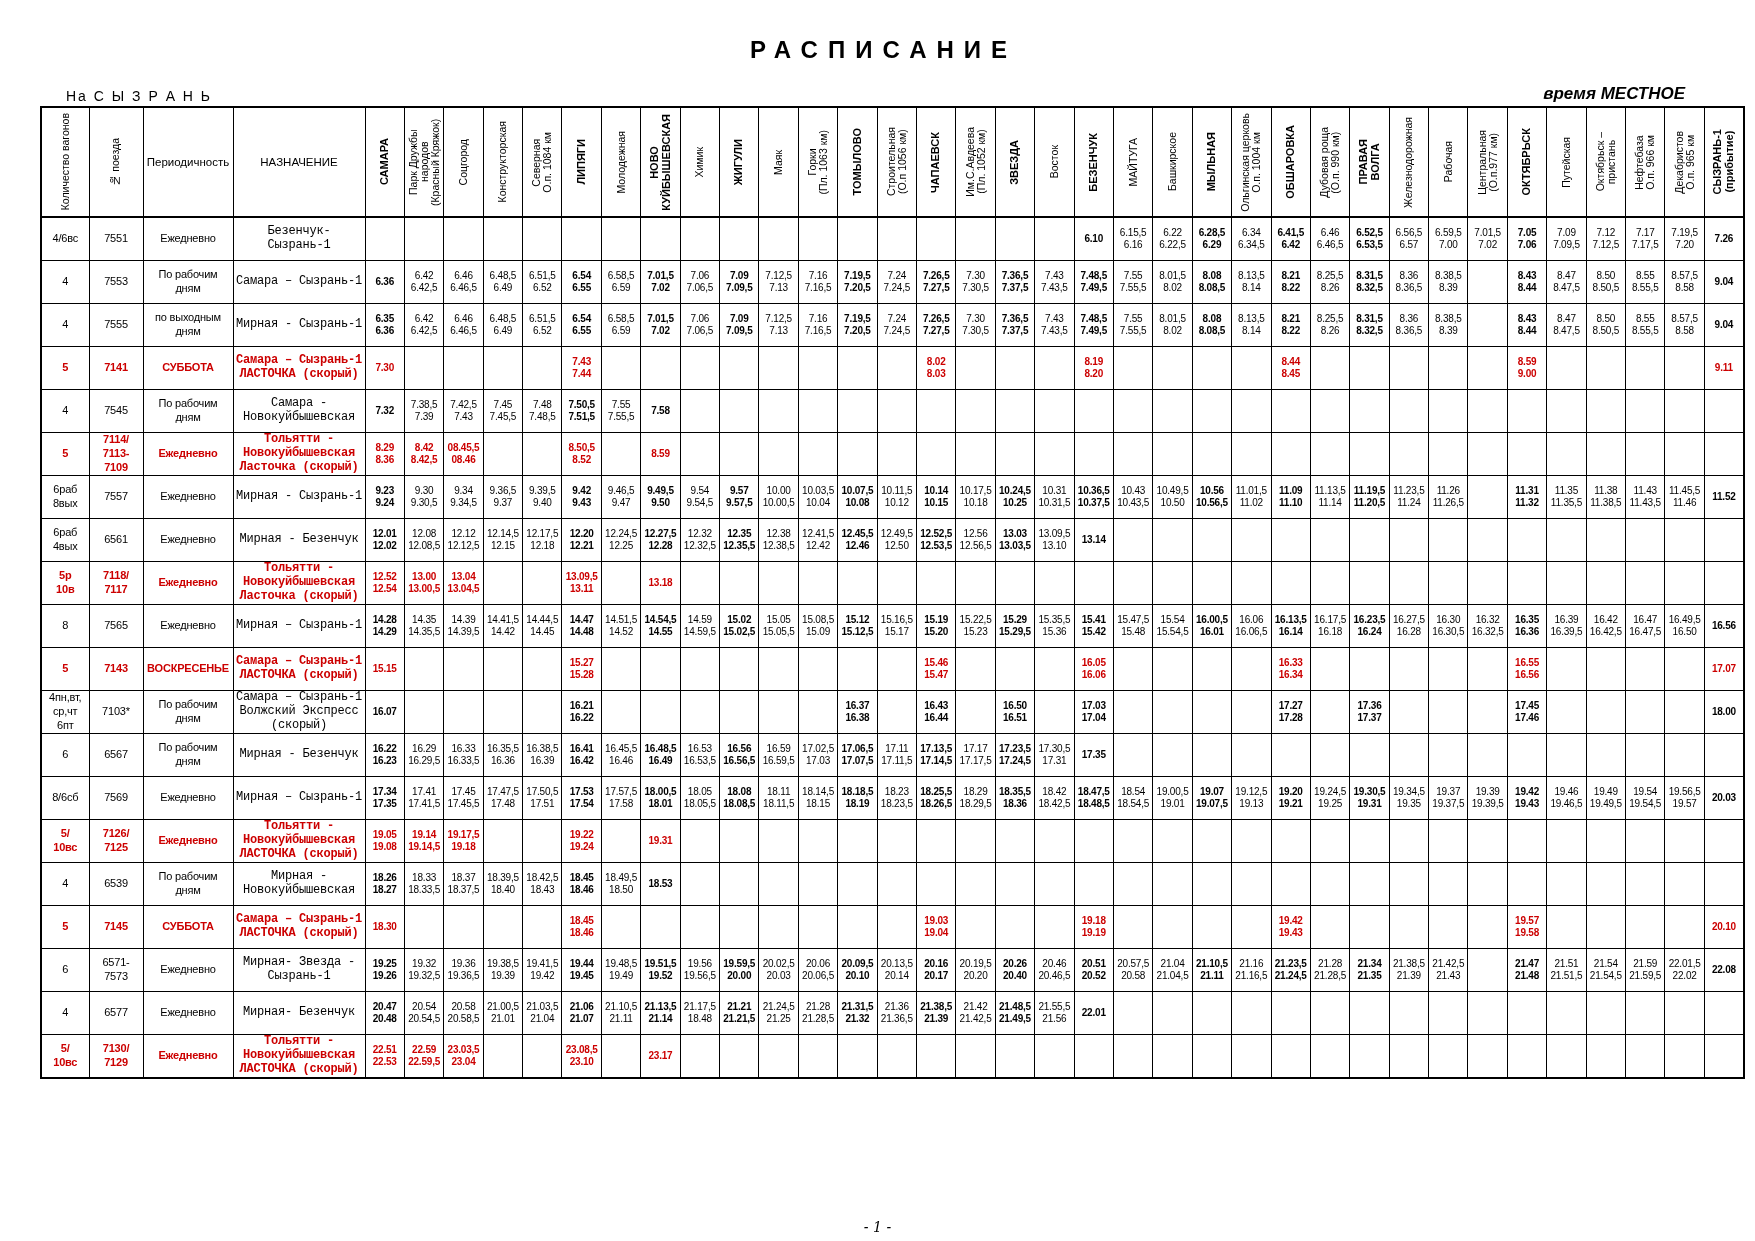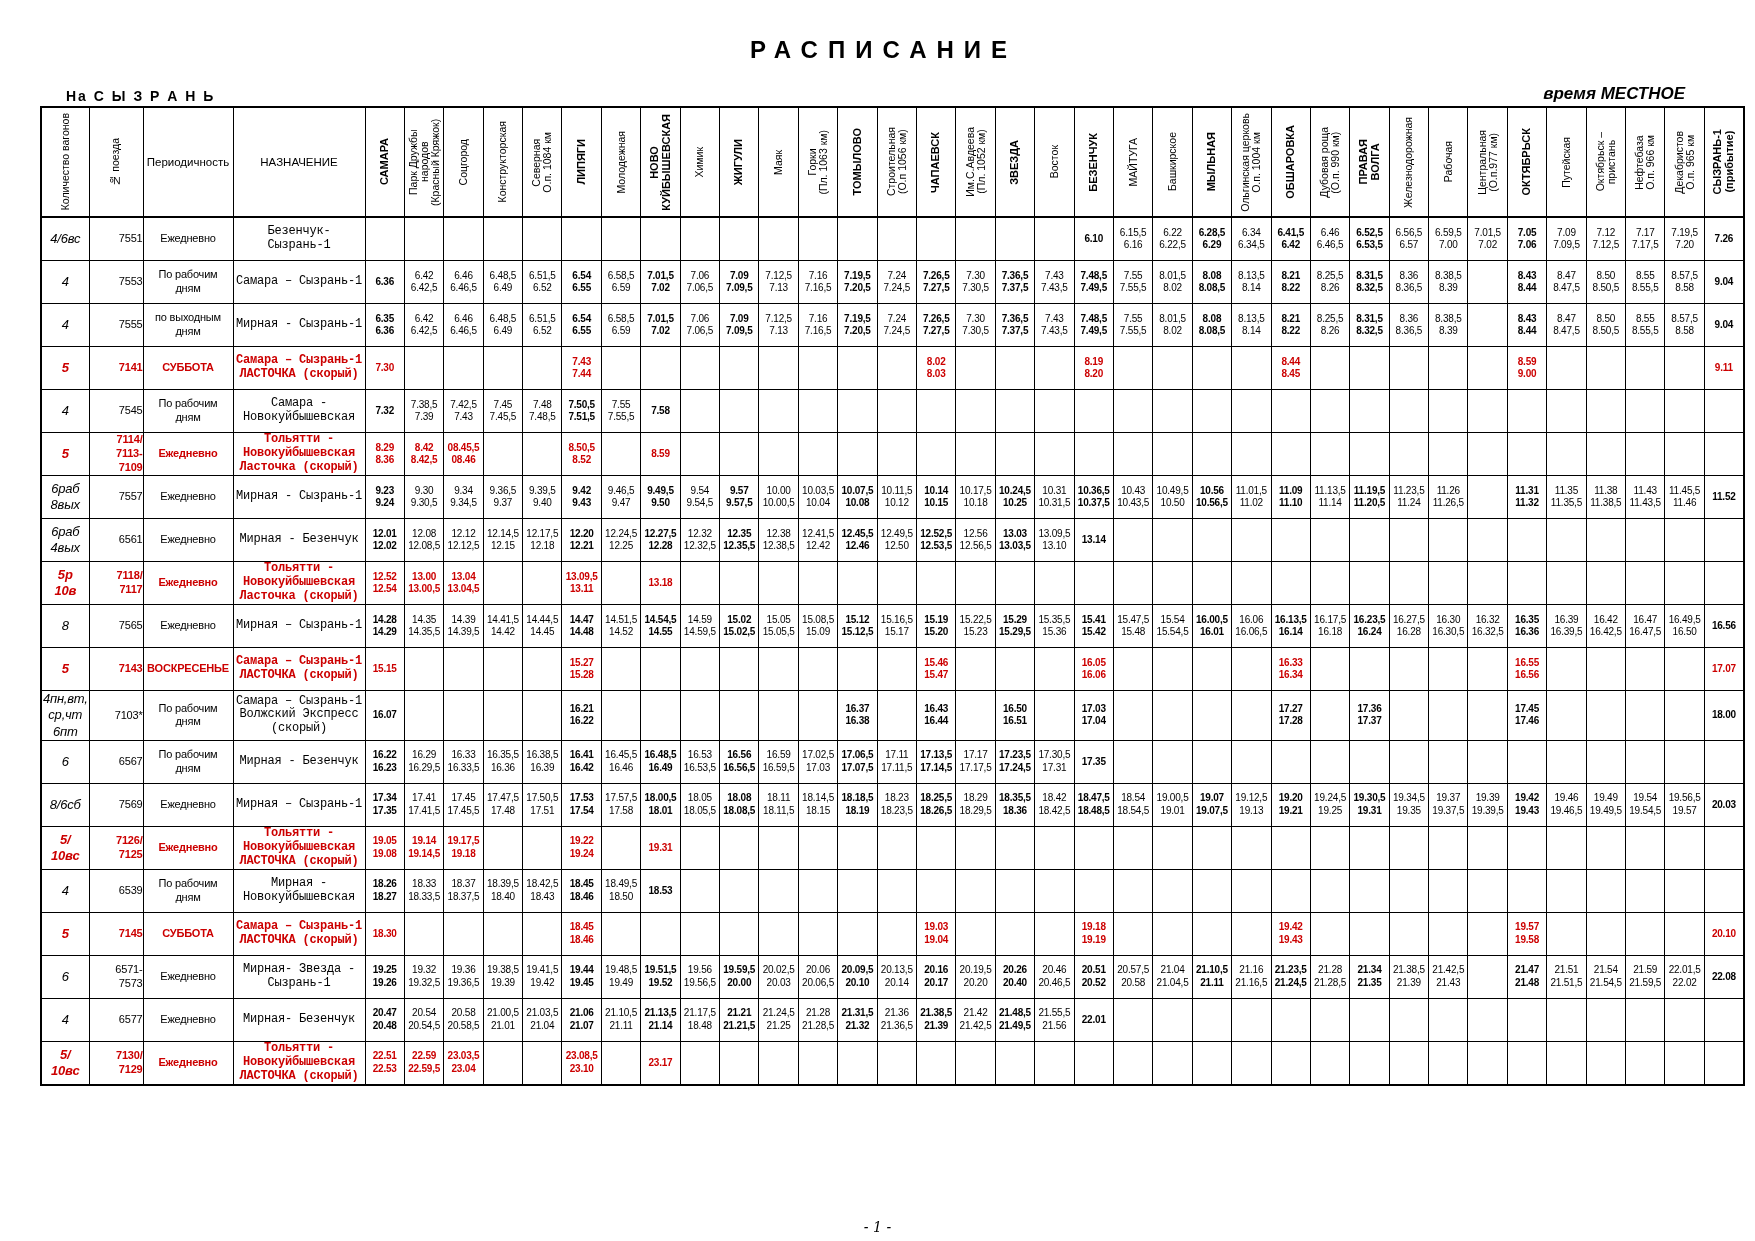--- a/index.html
+++ b/index.html
@@ -1,32 +1,32 @@
 <!DOCTYPE html>
 <html lang="ru"><head>
 <meta charset="utf-8">
 <style>
   html,body{margin:0;padding:0;background:#fff;}
   body{width:1755px;height:1241px;font-family:"Liberation Sans",sans-serif;color:#000;position:relative;overflow:hidden;}
   .sheet{padding:14px 12px 0 24px;}
   .title{ text-align:center;font-weight:bold;font-size:24px;letter-spacing:10px;margin-top:22px;}
   .subtitle{text-align:center;font-weight:bold;font-size:21px;margin-top:14px;}
   .meta-line{display:flex;justify-content:space-between;align-items:flex-end;margin:20px 14px 2px 42px;}
-  .direction{font-weight:bold;font-size:14px;letter-spacing:2px;}
+  .direction{font-weight:normal;font-size:14px;letter-spacing:2px;}
   .time-note{font-weight:bold;font-style:italic;font-size:17px;margin-right:44px;}
   table{border-collapse:collapse;table-layout:fixed;width:1705px;margin-left:16px;border:2px solid #000;}
   th,td{border:1px solid #000;padding:0;overflow:hidden;}
   thead th{border-bottom:2px solid #000;height:108px;vertical-align:middle;background:#fff;}
   .vert{writing-mode:vertical-rl;transform:rotate(180deg);margin:0 auto;font-size:10.5px;font-weight:normal;
         white-space:pre-line;line-height:1.05;max-height:104px;text-align:center;}
   .vert.b{font-weight:bold;font-size:11px;}
   th.hz{font-size:11.5px;font-weight:normal;margin-left:22px;}
   td{font-size:10px;text-align:center;vertical-align:middle;white-space:pre-line;line-height:1.25;letter-spacing:-0.2px;height:42px;}
-  td.wag{font-size:13px;font-style:italic;}
-  td.num{font-size:11px;text-align:right;}
+  td.wag{font-size:11px;}
+  td.num{font-size:11px;}
   td.per{font-size:11px;}
   td.dst{font-size:12px;line-height:1.15;font-family:Liberation Mono, monospace;}
   td.b{font-weight:bold;}
   tr.red td{color:#cc0000;font-weight:bold;}
   .footer{position:absolute;bottom:6px;left:0;width:100%;text-align:center;
           font-family:"DejaVu Serif",serif;font-style:italic;font-size:14px;}
 </style>
 </head>
 <body>
 

